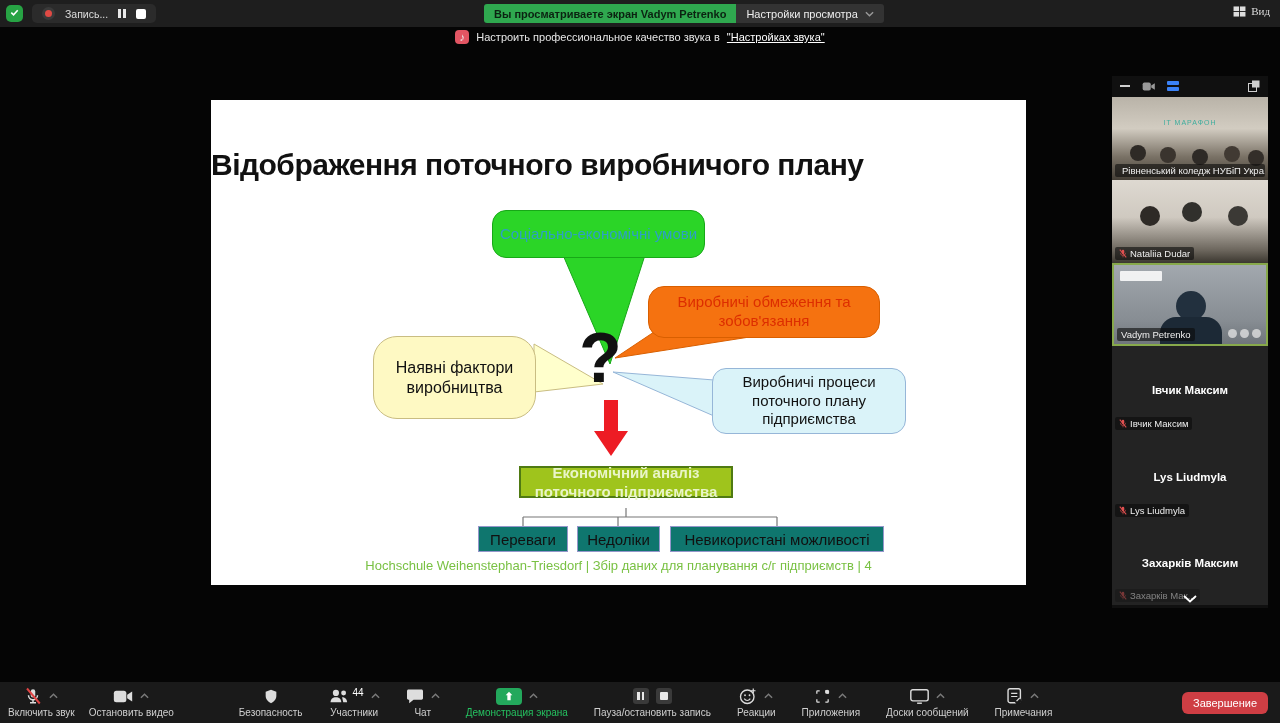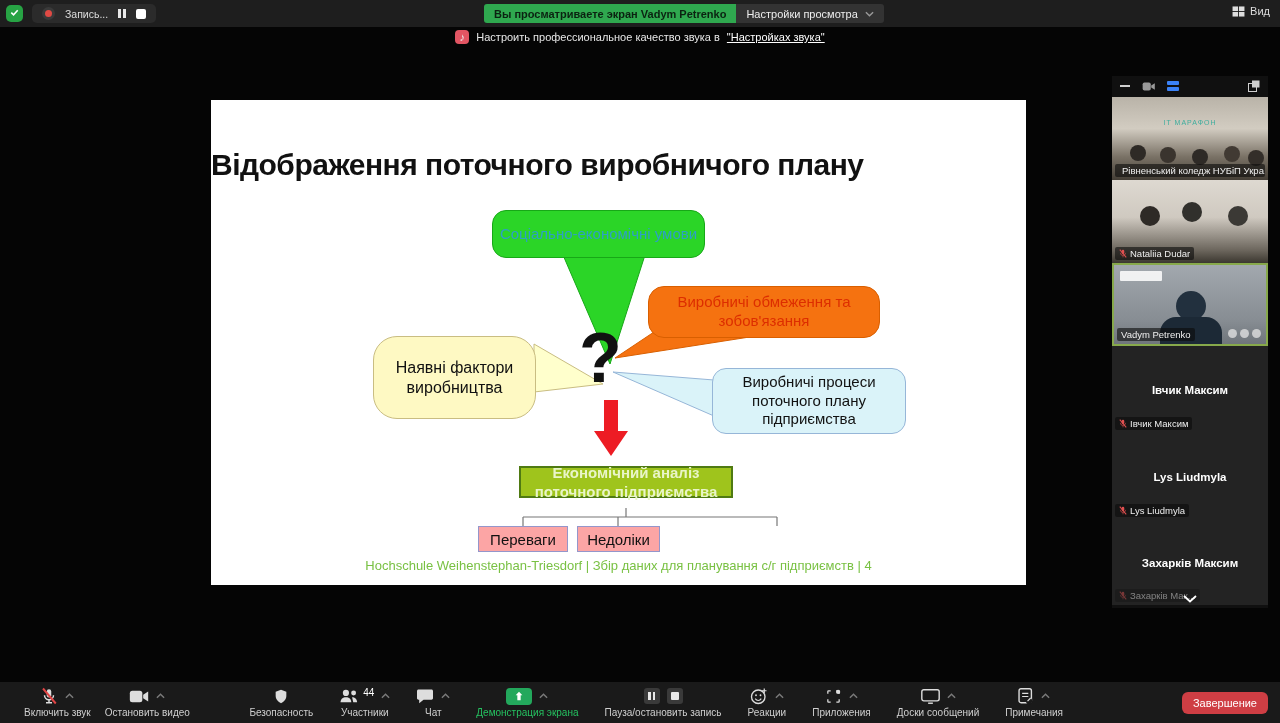--- a/index.html
+++ b/index.html
@@ -15,21 +15,21 @@
   .rec-dot-wrap { width:13px; height:13px; border-radius:50%; background:#3a3a3a; display:flex; align-items:center; justify-content:center; }
   .rec-dot { width:7px; height:7px; border-radius:50%; background:#e04a44; }
   .rec-text { color:#ddd; font-size:10.5px; }
   .pause-bars { display:flex; gap:2px; }
   .pause-bars i { width:3px; height:9px; background:#e8e8e8; display:block; }
   .stop-sq { width:10px; height:10px; background:#fff; border-radius:2px; }
 
   .banner-wrap { position:absolute; left:484px; top:4px; height:19px; display:flex; }
   .banner-green { background:#2fa84f; color:#0b2211; font-size:11px; font-weight:bold; display:flex; align-items:center; padding:0 10px; border-radius:3px 0 0 3px; }
   .banner-btn { background:#333; color:#eee; font-size:11px; display:flex; align-items:center; gap:7px; padding:0 10px; border-radius:0 3px 3px 0; }
-  .view-btn { position:absolute; right:10px; top:5px; display:flex; align-items:center; gap:5px; color:#ddd; font-size:11px; }
+  .view-btn { position:absolute; right:10px; top:5px; display:flex; align-items:center; gap:5px; color:#ddd; font-size:11px;font-family:Liberation Serif, serif; }
 
   .audio-note { position:absolute; left:0; top:27px; width:1280px; height:20px; display:flex; align-items:center; justify-content:center; gap:7px; }
   .music-ic { width:14px; height:14px; border-radius:4px; background:#e25563; color:#fff; font-size:10px; display:flex; align-items:center; justify-content:center; }
   .audio-note span { color:#e8e8e8; font-size:11px; }
   .audio-note a { color:#fff; font-size:11px; text-decoration:underline; }
 
   
   .slide { position:absolute; left:211px; top:100px; width:815px; height:485px; background:#fff; }
   .slide-title { position:absolute; left:0; top:48px; width:100%; text-align:left;
     font-size:30px; font-weight:700; color:#111; letter-spacing:-0.5px; }
@@ -41,21 +41,21 @@
   .b-orange { left:437px; top:186px; width:232px; height:52px; background:#f57210; border:1px solid #d95f00;
     border-radius:16px; color:#dd2e00; font-size:15px; }
   .b-yellow { left:162px; top:236px; width:163px; height:83px; background:#fef9c3; border:1px solid #c9bd82;
     border-radius:24px; color:#111; font-size:16px; }
   .b-blue { left:501px; top:268px; width:194px; height:66px; background:#daf3f9; border:1px solid #96b6d8;
     border-radius:14px; color:#111; font-size:15px; }
   .qmark { position:absolute; left:368px; top:218px; font-size:70px; font-weight:700; color:#111; }
   .analysis { position:absolute; left:308px; top:366px; width:214px; height:32px; background:#9fc41c;
     border:2px solid #4f7a12; display:flex; align-items:center; justify-content:center; text-align:center;
     color:#e9f5c8; font-size:15px; font-weight:700; line-height:1.3; }
-  .outcome { position:absolute; top:426px; height:26px; background:#fca5a5; border:1.5px solid #9496cb;
+  .outcome { position:absolute; top:426px; height:26px; background:#0f766e; border:1.5px solid #9496cb;
     display:flex; align-items:center; justify-content:center; color:#111; font-size:15px; }
   .oc1 { left:267px; width:90px; } .oc2 { left:366px; width:83px; } .oc3 { left:459px; width:214px; }
   .slide-footer { position:absolute; left:0; top:458px; width:100%; text-align:center; color:#79c143; font-size:13px; }
 
   
   .sidebar { position:absolute; left:1112px; top:76px; width:156px; height:532px; background:#101010; }
   .sb-controls { position:absolute; left:0; top:0; width:156px; height:20px; display:flex; align-items:center; gap:12px; padding:0 8px; }
   .sb-min { width:10px; height:2px; background:#cfcfcf; }
   .sb-gallery { display:flex; flex-direction:column; gap:2px; }
   .sb-gallery i { width:12px; height:4px; background:#3b82f6; display:block; border-radius:1px; }
@@ -76,21 +76,21 @@
     color:#eee; font-size:9.5px; padding:1px 4px; display:flex; align-items:center; gap:3px;
     white-space:nowrap; overflow:hidden; border-radius:2px; }
   .center-name { position:absolute; left:0; top:0; width:100%; height:100%; display:flex; align-items:center;
     justify-content:center; color:#fff; font-size:11.5px; font-weight:700; }
   .t6 .name-label { opacity:.45; }
   .sb-chevron { position:absolute; left:50%; transform:translateX(-50%); bottom:2px; color:#fff; }
 
   
   .toolbar { position:absolute; left:0; top:682px; width:1280px; height:41px; background:#1a1a1a;
     display:flex; align-items:center; }
-  .tb-left { display:flex; align-items:flex-start; gap:14px; padding-left:24px; }
+  .tb-left { display:flex; align-items:flex-start; gap:14px; padding-left:8px; }
   .tb-center { display:flex; align-items:flex-start; gap:26px; margin:0 auto; }
   .tb-item { display:flex; flex-direction:column; align-items:center; gap:2px; cursor:default; }
   .ic-row { display:flex; align-items:center; gap:7px; height:18px; }
   .tb-label { color:#cfcfcf; font-size:10px; white-space:nowrap; }
   .tb-label.green { color:#25c160; }
   .badge { color:#fff; font-size:10px; margin-left:-3px; position:relative; top:-4px; }
   .chev { opacity:.75; }
   .share-btn { width:26px; height:17px; background:#23a85c; border-radius:4px; display:flex; align-items:center; justify-content:center; }
   .ps-btn { width:16px; height:16px; background:#3a3a3a; border-radius:3px; display:flex; align-items:center; justify-content:center; gap:2px; }
   .ps-btn i.bar { width:2.5px; height:8px; background:#e8e8e8; display:block; }
@@ -161,20 +161,21 @@
     </svg>
 
     <div class="bubble b-green">Соціально-економічні умови</div>
     <div class="bubble b-orange">Виробничі обмеження та зобов'язання</div>
     <div class="bubble b-yellow">Наявні фактори виробництва</div>
     <div class="bubble b-blue">Виробничі процеси поточного плану підприємства</div>
     <div class="qmark">?</div>
     <div class="analysis">Економічний аналіз поточного підприємства</div>
     <div class="outcome oc1">Переваги</div>
     <div class="outcome oc2">Недоліки</div>
+    <div class="outcome oc3">Невикористані можливості</div>
     <div class="slide-footer">Hochschule Weihenstephan-Triesdorf | Збір даних для планування с/г підприємств | 4</div>
   </div>
 
   <div class="sidebar">
     <div class="sb-controls">
       <span class="sb-min"></span>
       <svg width="13" height="9" viewBox="0 0 14 10">
         <rect x="0.5" y="0.5" width="9" height="9" rx="2" fill="#9a9a9a"></rect>
           <path d="M10 4l4-2.5v7L10 6z" fill="#9a9a9a"></path>
       </svg>

